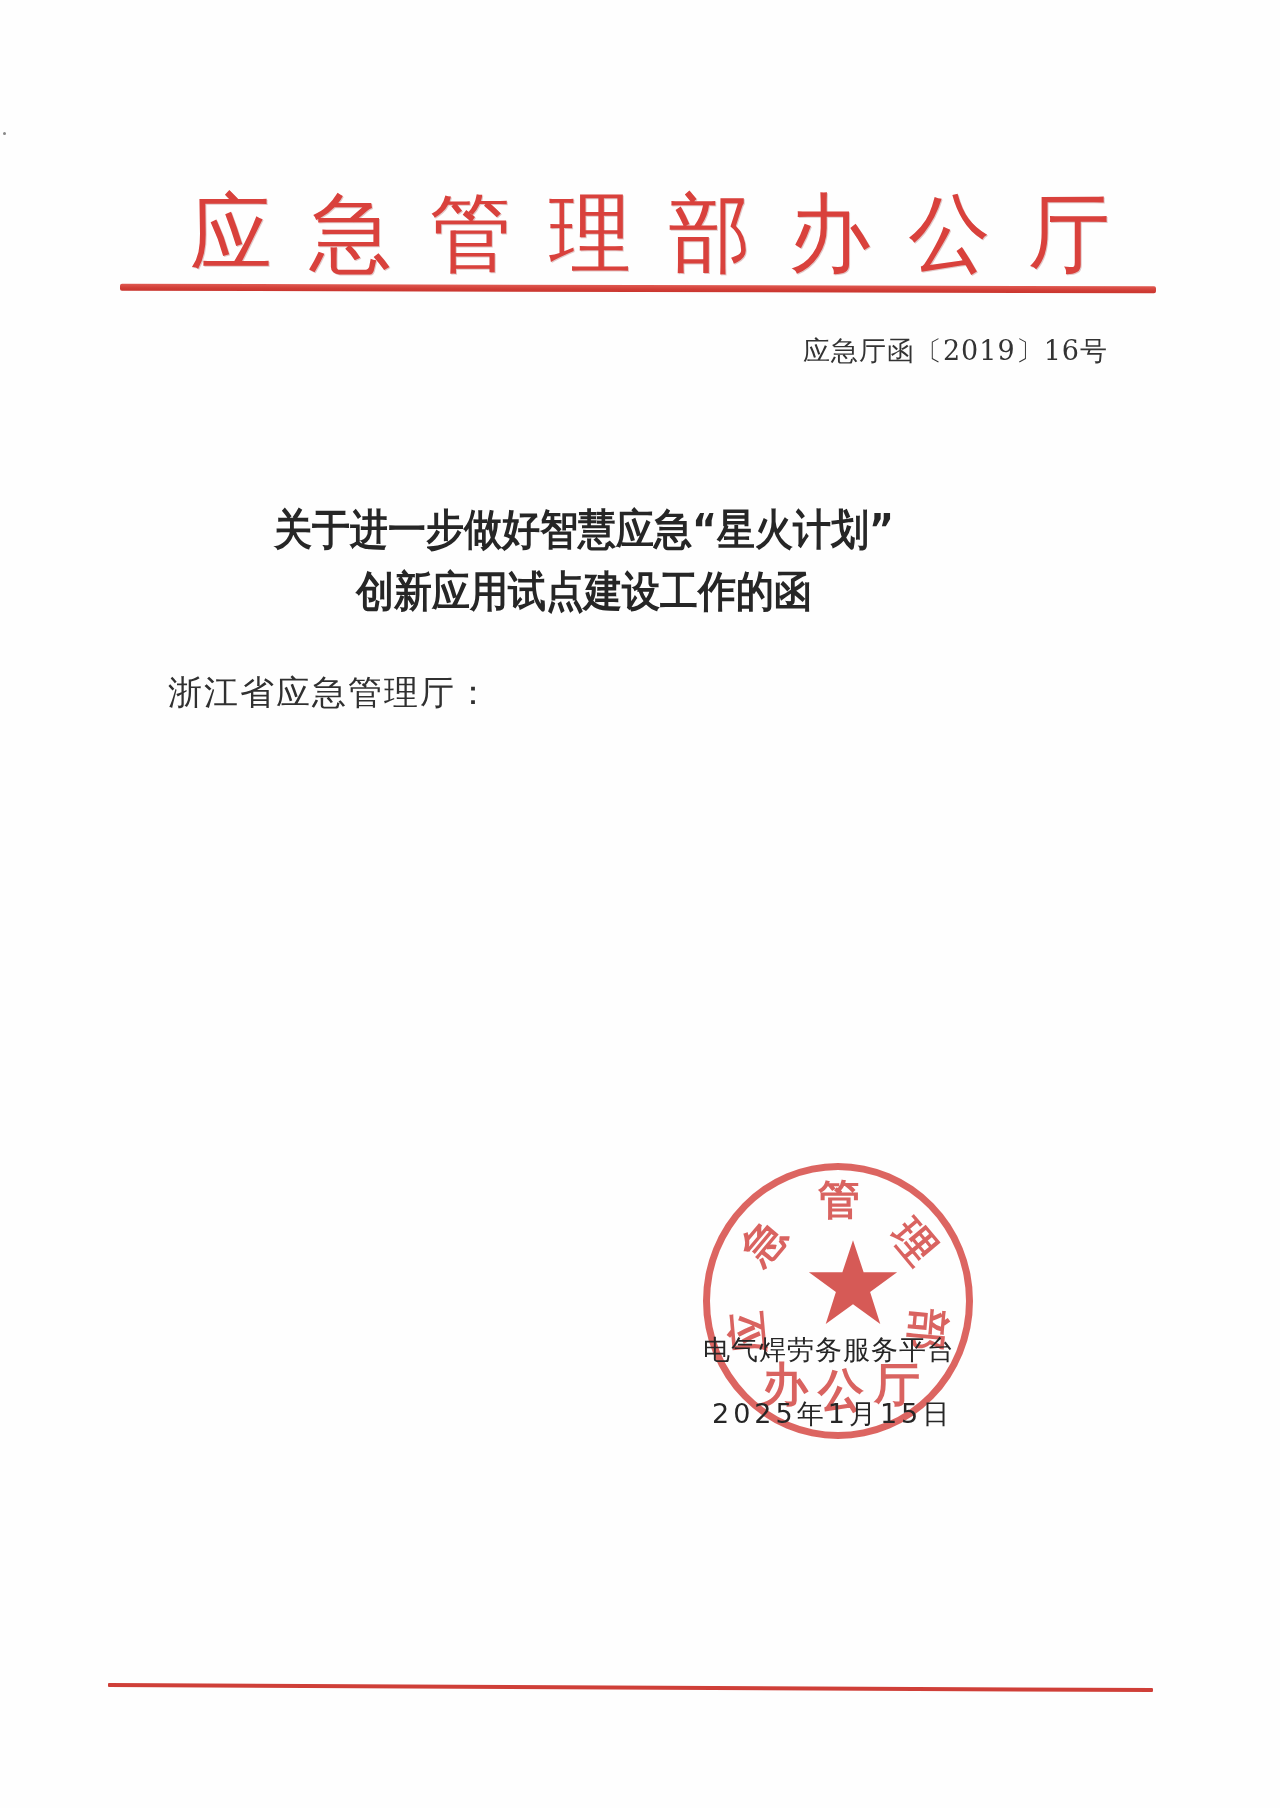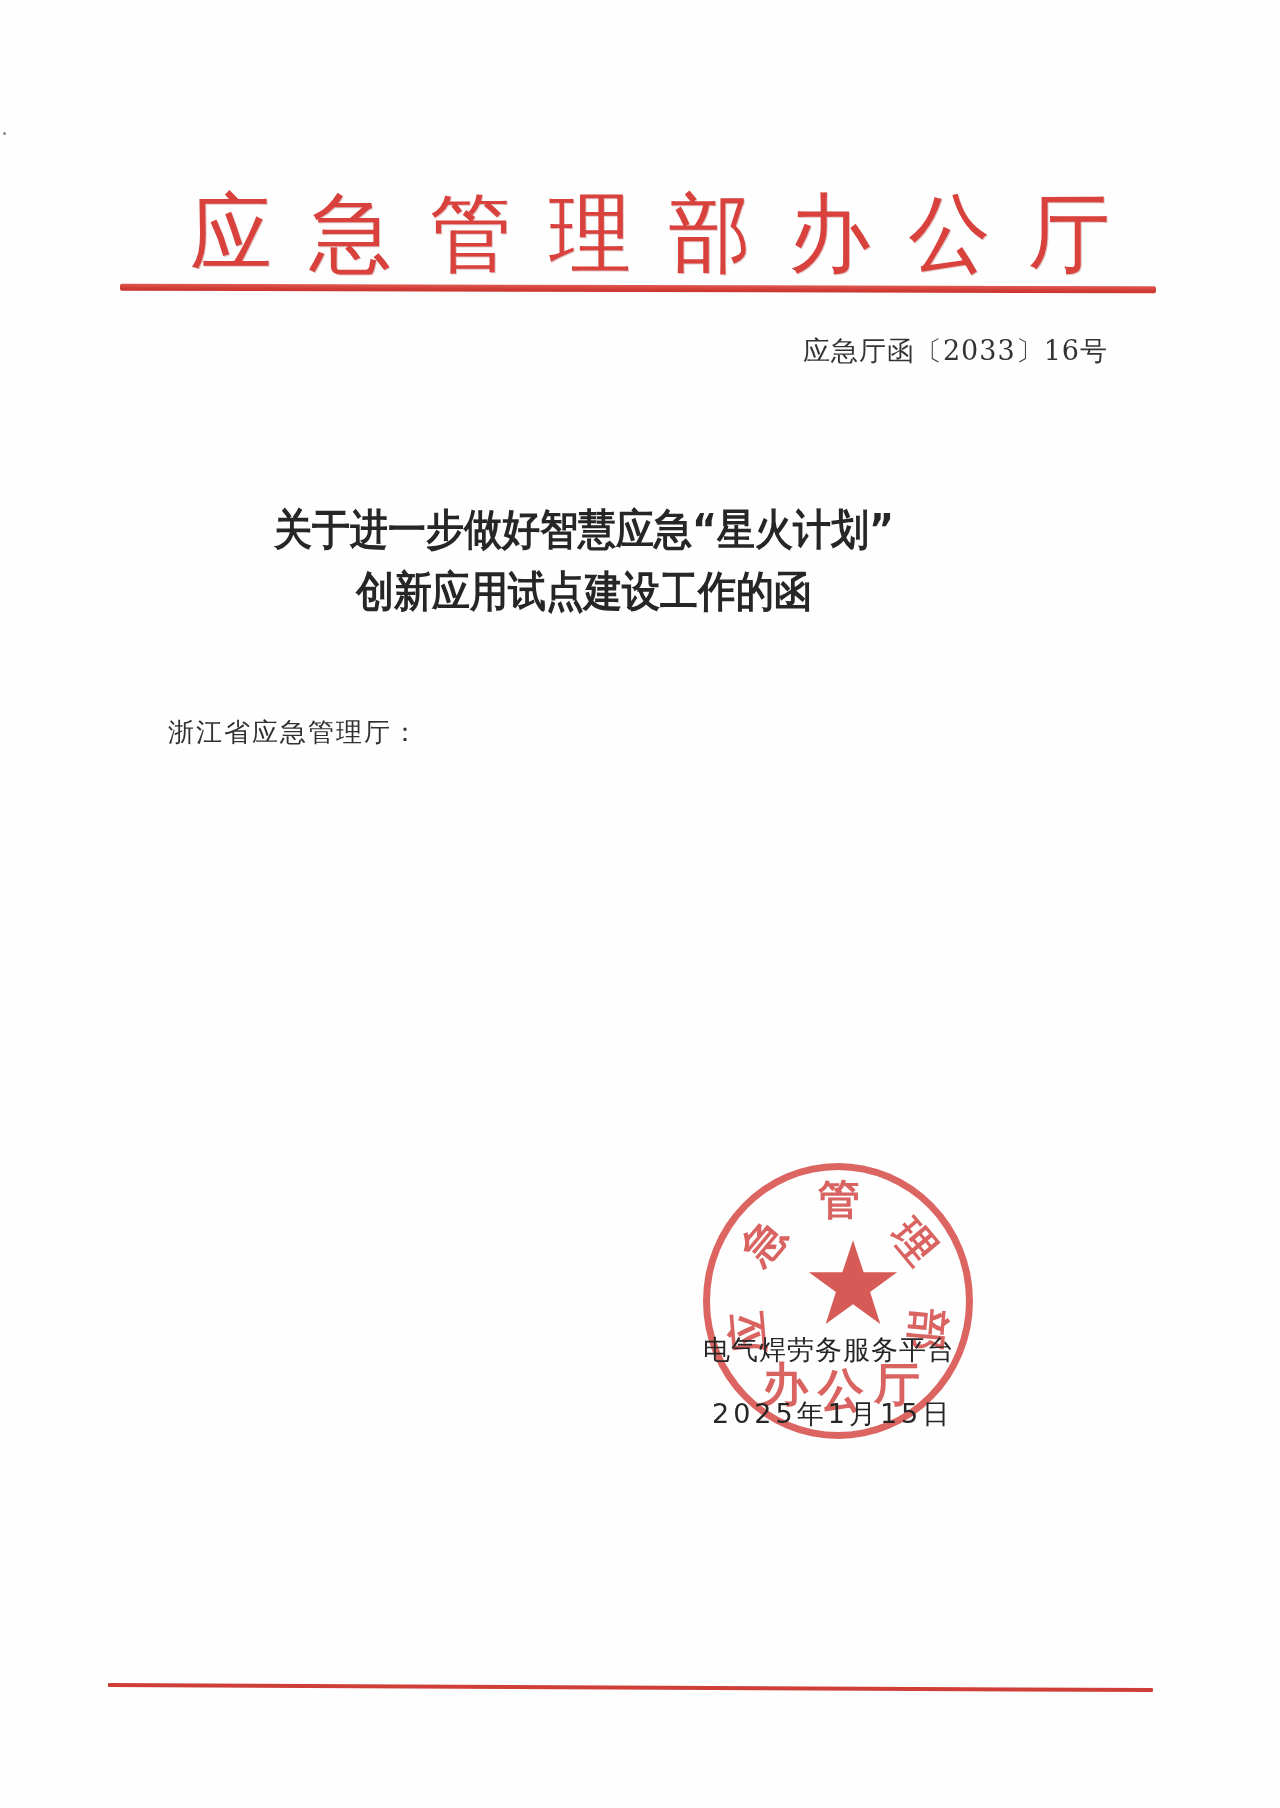--- a/index.html
+++ b/index.html
@@ -83,23 +83,22 @@
       letter-spacing: 0px;
     }
     .title div {
       transform: scaleY(1.12);
     }
     .body-text {
       position: absolute;
       left: 168px;
       width: 940px;
       font-family: "DejaVu Serif", "Liberation Serif", serif;
-      font-size: 26px;
+      font-size: 34px;
       color: #303030;
-      margin-top: 40px;
     }
     .salutation {
       top: 672px;
       line-height: 40px;
       letter-spacing: 2px;
     }
     .paragraph {
       top: 737px;
       line-height: 60px;
       text-align: justify;
@@ -177,21 +176,21 @@
     <span>管</span>
     <span>理</span>
     <span>部</span>
     <span>办</span>
     <span>公</span>
     <span>厅</span>
   </div>
 
   <div class="red-rule-top"></div>
 
-  <div class="doc-number">应急厅函〔2033〕16号</div>
+  <div class="doc-number">应急厅函〔2019〕16号</div>
 
   <div class="title">
     <div>关于进一步做好智慧应急“星火计划”</div>
     <div>创新应用试点建设工作的函</div>
   </div>
 
   <div class="body-text salutation">浙江省应急管理厅：</div>
 
 
   <div class="stamp"></div>

